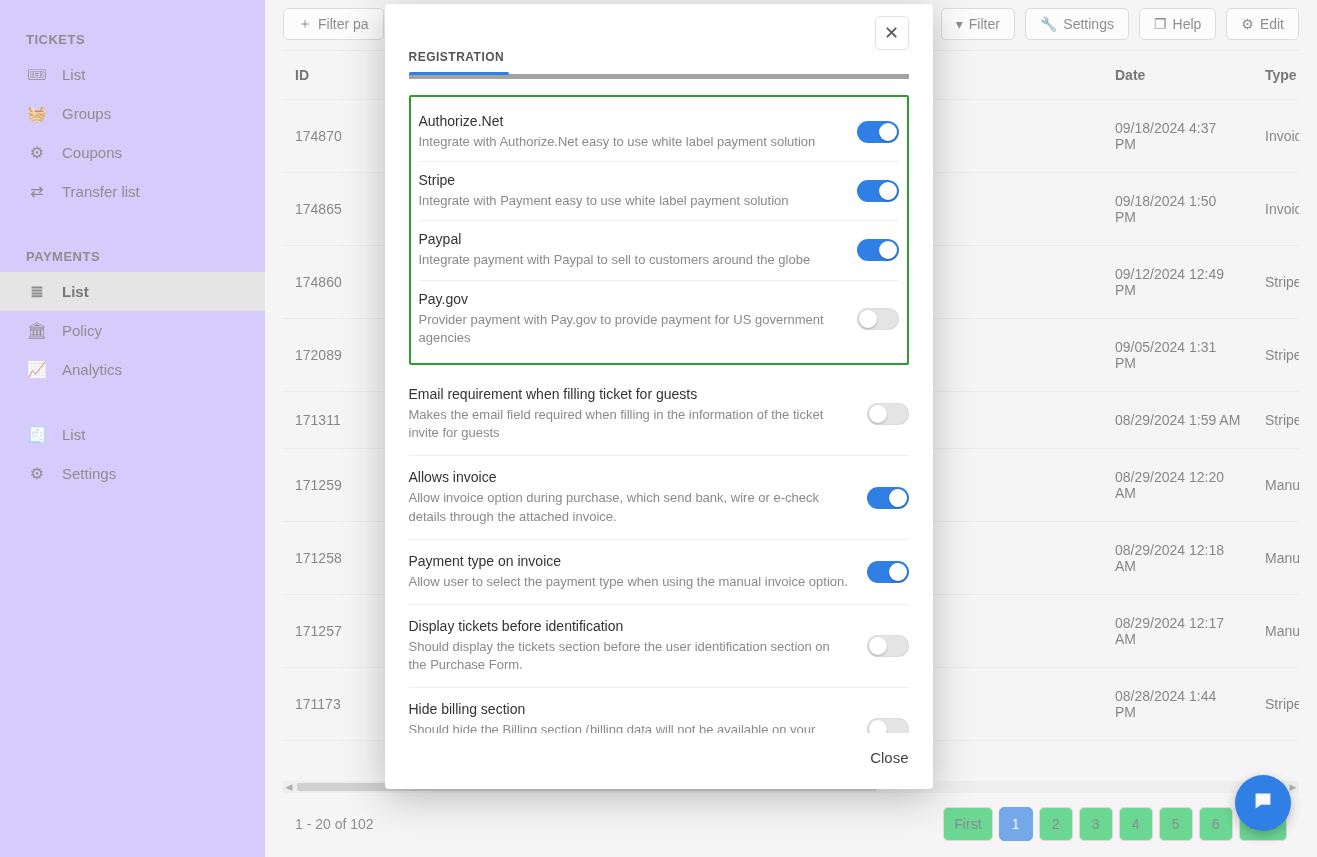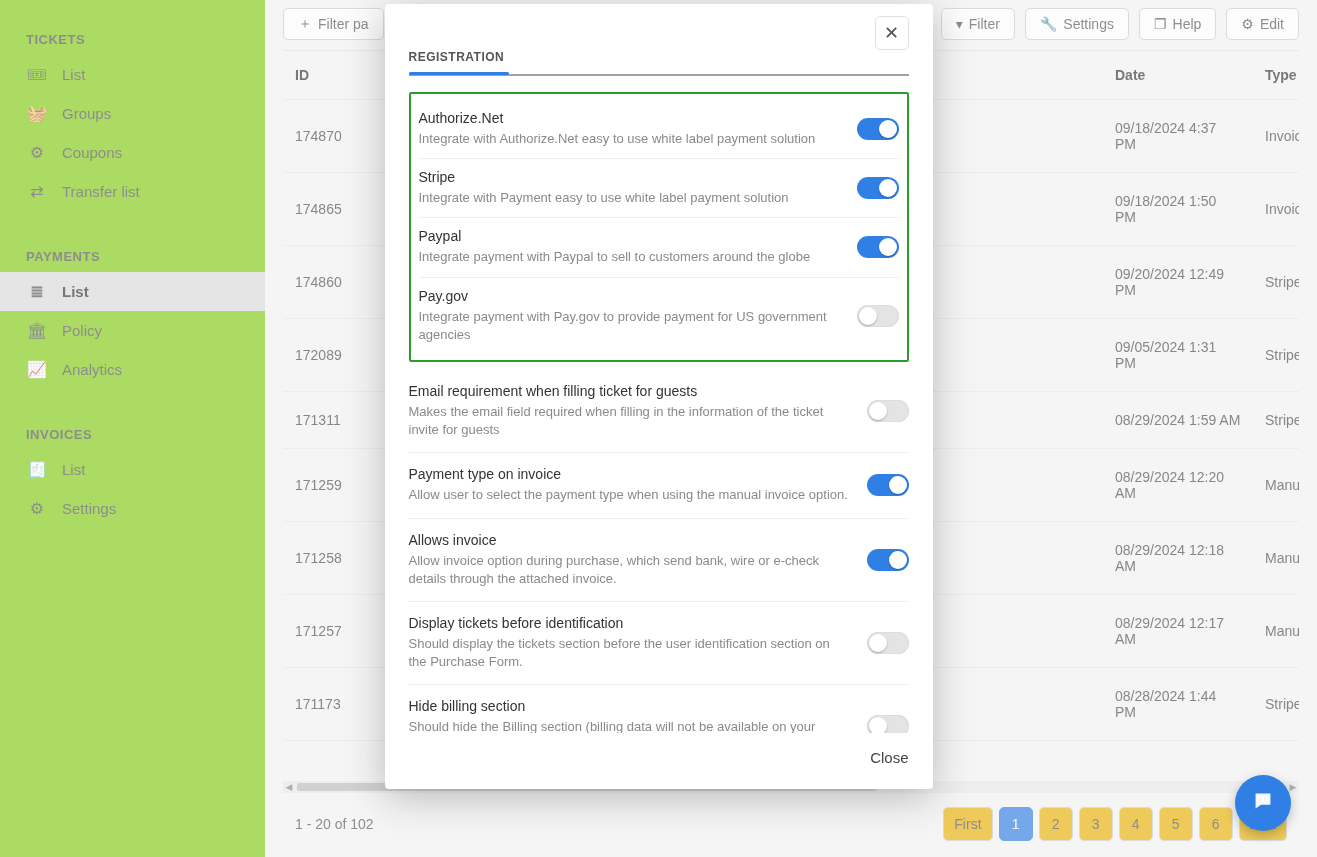--- a/index.html
+++ b/index.html
@@ -1,19 +1,19 @@
 <!DOCTYPE html>
 <html><head>
 <meta charset="utf-8">
 <style>
   * { box-sizing: border-box; margin: 0; padding: 0; }
   html, body { width: 1317px; height: 857px; overflow: hidden; font-family: -apple-system, BlinkMacSystemFont, "Segoe UI", Helvetica, Arial, sans-serif; background: #f5f5f5; color: #4a4a4a; }
   body { position: relative; }
   .app { display: flex; width: 100%; height: 100%; }
-  .sidebar { width: 265px; background: #84cc16; padding: 20px 0; overflow-y: auto; flex-shrink:0; }
+  .sidebar { width: 265px; background: #c4b5fd; padding: 20px 0; overflow-y: auto; flex-shrink:0; }
   .sidebar-group-title { font-size: 13px; letter-spacing: .5px; color: #555; font-weight: 700; padding: 12px 26px 8px; }
   .sidebar-item { display: flex; align-items: center; gap: 14px; padding: 10px 26px; font-size: 15px; color: #555; cursor: pointer; }
   .sidebar-item.active { background: #dcdcdc; color: #333; font-weight:600; }
   .sidebar-item .icon { width: 22px; text-align: center; font-size: 16px; color: #555; }
   .main { flex: 1; display: flex; flex-direction: column; min-width: 0; }
   .toolbar { display: flex; gap: 10px; padding: 8px 18px 10px; justify-content: flex-start; }
   .toolbar .spacer { flex:1; }
   .btn { display: inline-flex; align-items: center; gap: 6px; padding: 6px 14px; border: 1px solid #ccc; border-radius: 5px; background: #fff; color: #555; font-size: 14px; cursor: pointer; }
   .btn .icon { font-size: 14px; }
   .table-wrap { flex:1; overflow: auto; margin: 0 18px; border-top:1px solid #e3e3e3; position:relative;}
@@ -26,28 +26,28 @@
   .col-type { width: 120px; }
   td.col-date{white-space:normal;}
   .hscroll-track { height: 12px; background: #eaeaea; margin: 0 18px; position: relative; }
   .hscroll-thumb { position:absolute; left:14px; top:2px; height:8px; width:580px; background:#bdbdbd; border-radius:2px;}
   .hscroll-arrow{position:absolute;top:0;width:12px;height:12px;font-size:9px;color:#888;display:flex;align-items:center;justify-content:center;}
   .hscroll-arrow.left{left:0;} .hscroll-arrow.right{right:0;}
   .footer { display: flex; align-items: center; padding: 14px 30px 16px; gap: 28px; }
   .footer .count { font-size: 14px; color: #555; }
   .footer .spacer { flex:1; }
   .pagination { display: flex; gap: 6px; }
-  .page-btn { min-width: 34px; height: 34px; padding:0 10px; border: 1px solid #ccc; border-radius: 5px; background: #eab308; color: #555; display:flex;align-items:center;justify-content:center;font-size:14px; cursor:pointer;}
+  .page-btn { min-width: 34px; height: 34px; padding:0 10px; border: 1px solid #ccc; border-radius: 5px; background: #22c55e; color: #555; display:flex;align-items:center;justify-content:center;font-size:14px; cursor:pointer;}
   .page-btn.active { background: #2f7fe5; color: #fff; border-color:#2f7fe5;}
   
   .modal-backdrop { position: absolute; inset: 0; background: rgba(245,245,245,.35); display:flex; justify-content:center; align-items:flex-start;}
   .modal { width: 548px; background: #fff; border-radius: 4px; box-shadow: 0 8px 40px rgba(0,0,0,.25); margin-top: 4px; display:flex; flex-direction:column; max-height: 785px;}
   .modal-header { display:flex; align-items:center; justify-content:space-between; padding: 12px 24px 0; }
   .modal-tab { font-size: 12px; font-weight:700; letter-spacing:.5px; color:#555; padding-bottom:10px;}
-  .modal-tab-wrap{border-bottom:2px solid #a3a3a3; position:relative; margin: 0 24px 6px;}
+  .modal-tab-wrap{border-bottom:5px solid #a3a3a3; position:relative; margin: 0 24px 6px;}
   .modal-tab-underline{position:absolute;left:0;bottom:-1px;height:3px;width:100px;background:#2f7fe5;border-radius:2px;}
   .modal-close { width:34px;height:34px;border:1px solid #e0e0e0;border-radius:5px;background:#fff;display:flex;align-items:center;justify-content:center;color:#555;font-size:18px;cursor:pointer;}
   .modal-body { padding: 6px 24px 4px; overflow-y:auto; flex:1;}
   .setting-row { display:flex; align-items:center; gap: 18px; padding: 13px 0; border-bottom:1px solid #eee; }
   .setting-row:last-child{border-bottom:none;}
   .setting-text { flex:1; }
   .setting-title { font-size: 14px; color:#333; margin-bottom:4px;}
   .setting-desc { font-size: 13px; color:#8a8a8a; line-height:1.4;}
   .toggle { position: relative; width: 42px; height: 22px; border-radius: 20px; background: #e4e4e4; box-shadow: inset 0 0 0 1px #ddd; cursor:pointer; flex-shrink:0;}
   .toggle .knob { position:absolute; top:2px; left:2px; width:18px; height:18px; border-radius:50%; background:#fff; box-shadow:0 1px 2px rgba(0,0,0,.25); transition:left .15s;}
@@ -96,21 +96,20 @@
         </div>
         <div class="sidebar-item">
           <span class="icon">🏛</span>
           <span>Policy</span>
         </div>
         <div class="sidebar-item">
           <span class="icon">📈</span>
           <span>Analytics</span>
         </div>
         <div style="height: 26px;"></div>
-        <div class="sidebar-group-title">INVOICES</div>
         <div class="sidebar-item">
           <span class="icon">🧾</span>
           <span>List</span>
         </div>
         <div class="sidebar-item">
           <span class="icon">⚙</span>
           <span>Settings</span>
         </div>
         <div style="height: 26px;"></div>
       </div>
@@ -160,21 +159,21 @@
             </tr>
             <tr>
               <td class="col-id">174865</td>
               <td class="col-name">name2</td>
               <td class="col-date">09/18/2024 1:50 PM</td>
               <td class="col-type">Invoice</td>
             </tr>
             <tr>
               <td class="col-id">174860</td>
               <td class="col-name">name2</td>
-              <td class="col-date">09/20/2024 12:49 PM</td>
+              <td class="col-date">09/12/2024 12:49 PM</td>
               <td class="col-type">Stripe</td>
             </tr>
             <tr>
               <td class="col-id">172089</td>
               <td class="col-name"></td>
               <td class="col-date">09/05/2024 1:31 PM</td>
               <td class="col-type">Stripe</td>
             </tr>
             <tr>
               <td class="col-id">171311</td>
@@ -270,50 +269,50 @@
               <div class="setting-title">Paypal</div>
               <div class="setting-desc">Integrate payment with Paypal to sell to customers around the globe</div>
             </div>
             <div class="toggle on">
               <div class="knob"></div>
             </div>
           </div>
           <div class="setting-row">
             <div class="setting-text">
               <div class="setting-title">Pay.gov</div>
-              <div class="setting-desc">Integrate payment with Pay.gov to provide payment for US government agencies</div>
+              <div class="setting-desc">Provider payment with Pay.gov to provide payment for US government agencies</div>
             </div>
             <div class="toggle">
               <div class="knob"></div>
             </div>
           </div>
         </div>
       <div id="other-settings">
           <div class="setting-row">
             <div class="setting-text">
               <div class="setting-title">Email requirement when filling ticket for guests</div>
               <div class="setting-desc">Makes the email field required when filling in the information of the ticket invite for guests</div>
             </div>
             <div class="toggle">
               <div class="knob"></div>
             </div>
           </div>
           <div class="setting-row">
             <div class="setting-text">
+              <div class="setting-title">Allows invoice</div>
+              <div class="setting-desc">Allow invoice option during purchase, which send bank, wire or e-check details through the attached invoice.</div>
+            </div>
+            <div class="toggle on">
+              <div class="knob"></div>
+            </div>
+          </div>
+          <div class="setting-row">
+            <div class="setting-text">
               <div class="setting-title">Payment type on invoice</div>
               <div class="setting-desc">Allow user to select the payment type when using the manual invoice option.</div>
-            </div>
-            <div class="toggle on">
-              <div class="knob"></div>
-            </div>
-          </div>
-          <div class="setting-row">
-            <div class="setting-text">
-              <div class="setting-title">Allows invoice</div>
-              <div class="setting-desc">Allow invoice option during purchase, which send bank, wire or e-check details through the attached invoice.</div>
             </div>
             <div class="toggle on">
               <div class="knob"></div>
             </div>
           </div>
           <div class="setting-row">
             <div class="setting-text">
               <div class="setting-title">Display tickets before identification</div>
               <div class="setting-desc">Should display the tickets section before the user identification section on the Purchase Form.</div>
             </div>

